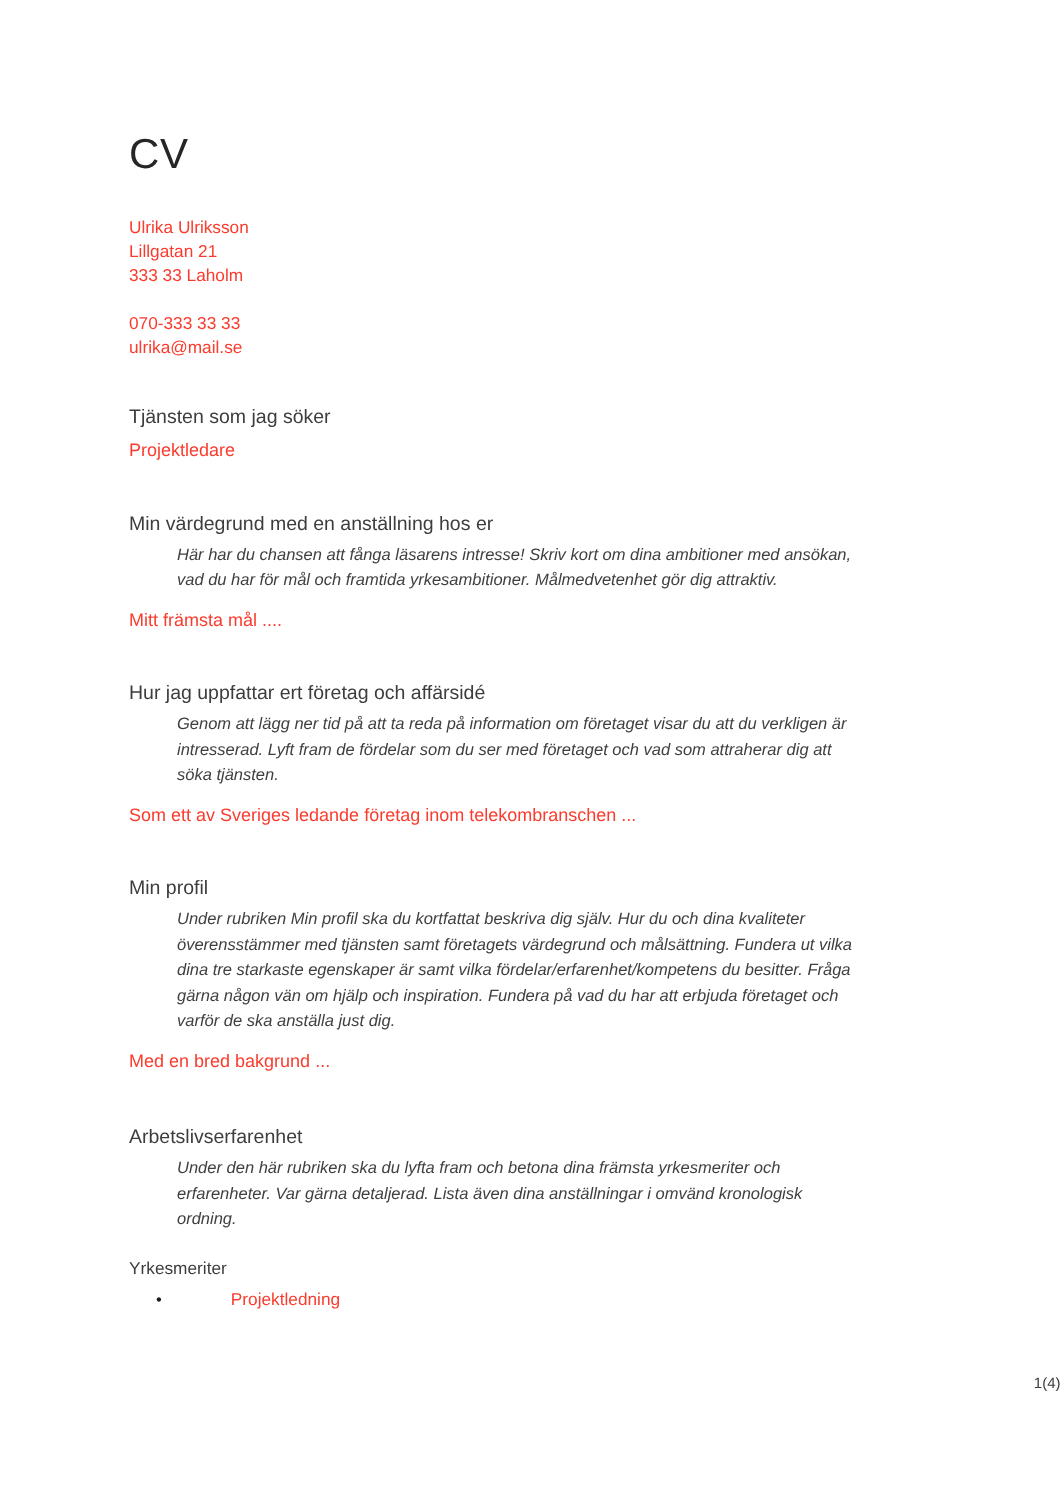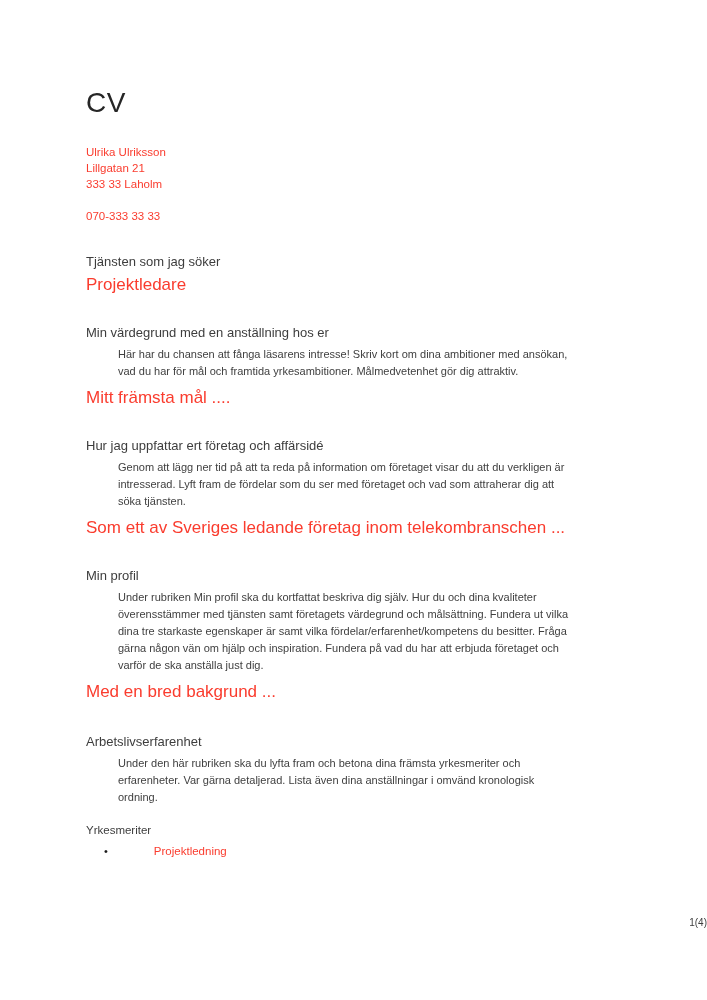--- a/index.html
+++ b/index.html
@@ -39,27 +39,28 @@
   section.sec.last { margin-top: 33px; }
   .section-heading {
     font-size: 13px;
     font-weight: 400;
     color: #3d3d3d;
     line-height: 20px;
   }
   .hint {
     margin: 3px 0 0 32px;
     width: 452px;
+    font-style: italic;
     font-size: 11px;
     line-height: 17px;
     color: #404040;
   }
   .answer {
     margin-top: 10px;
-    font-size: 17px;
+    font-size: 12px;
     line-height: 15px;
     color: #fa3c2e;
   }
   .answer.no-hint { margin-top: 5px; }
   .subheading {
     margin-top: 17px;
     font-size: 11.5px;
     line-height: 15px;
     font-weight: 400;
     color: #3d3d3d;
@@ -105,20 +106,21 @@
     <h1 class="doc-title">CV</h1>
 
     <div class="contact accent">
       <div class="contact-group">
         <div>Ulrika Ulriksson</div>
         <div>Lillgatan 21</div>
         <div>333 33 Laholm</div>
       </div>
       <div class="contact-group">
         <div>070-333 33 33</div>
+        <div>ulrika@mail.se</div>
       </div>
     </div>
 
     <section class="sec first">
       <h2 class="section-heading">Tjänsten som jag söker</h2>
       <p class="answer no-hint">Projektledare</p>
     </section>
 
     <section class="sec">
       <h2 class="section-heading">Min värdegrund med en anställning hos er</h2>

